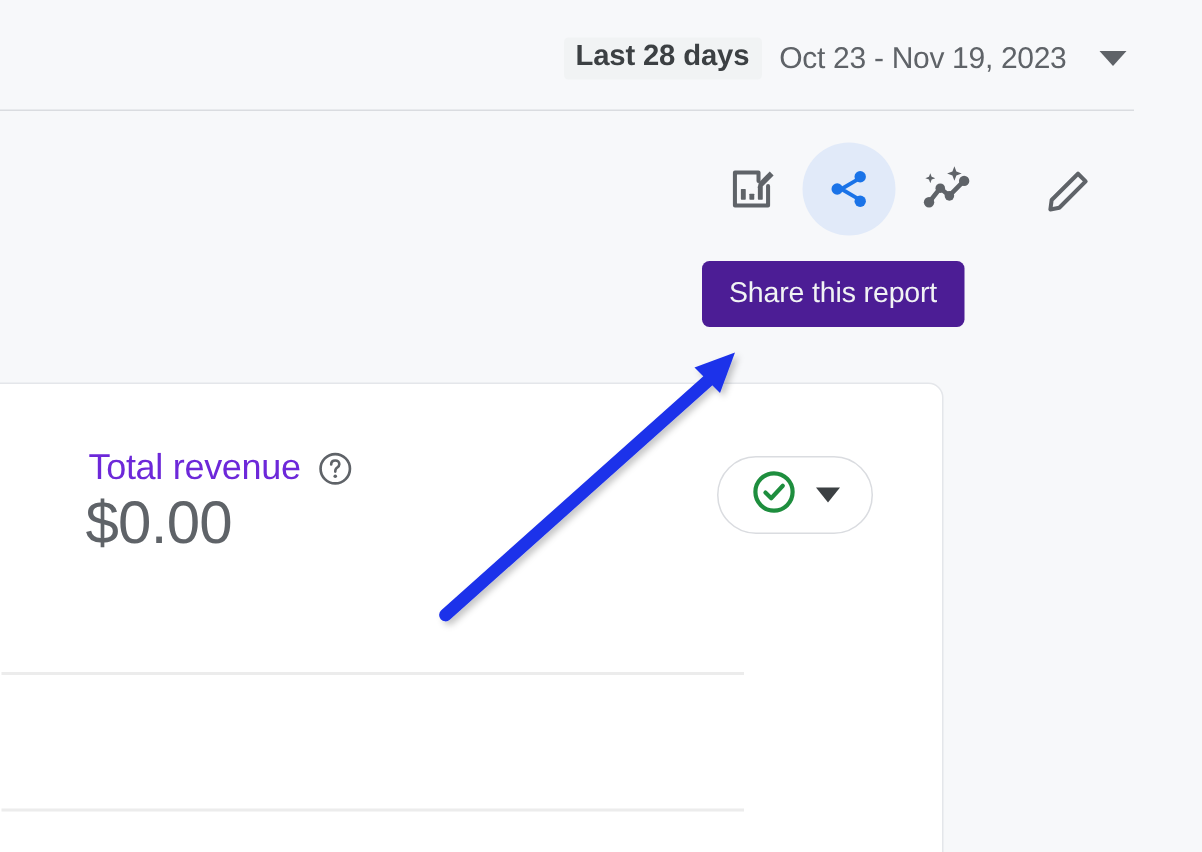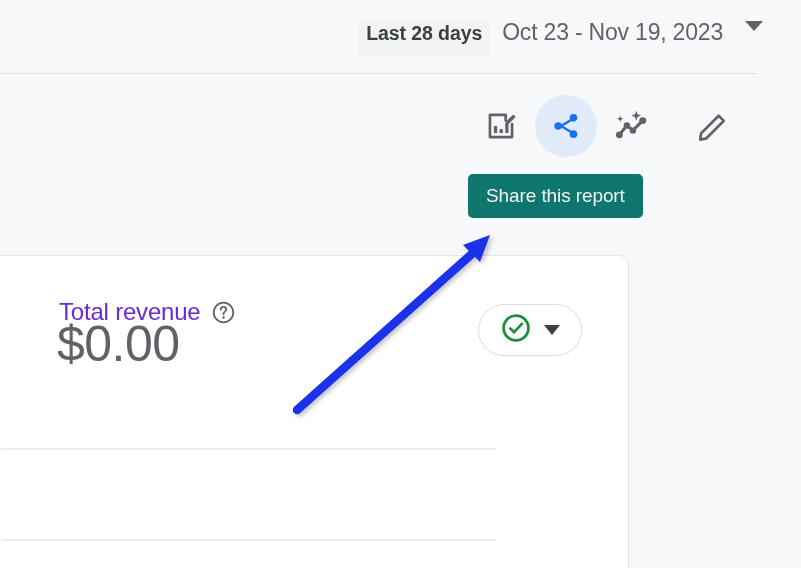--- a/index.html
+++ b/index.html
@@ -29,39 +29,40 @@
   .daterange-bar {
     position: absolute;
     left: 0;
     top: 0;
     width: 801px;
     height: 74px;
     box-sizing: border-box;
   }
   .daterange-group {
     position: absolute;
-    right: 38px;
+    right: 50px;
     top: 21px;
     display: flex;
+    align-items: center;
     gap: 0px;
     height: 36px;
   }
   .chip-last-days {
     font-size: 19.5px;
     font-weight: bold;
     color: #3c4043;
     background: #f1f3f4;
     padding: 3px 8px 5px 8px;
     border-radius: 3px;
     letter-spacing: -0.1px;
     line-height: 1;
     white-space: nowrap;
   }
   .daterange-text {
-    font-size: 23px;
+    font-size: 20px;
     color: #5f6368;
     margin-left: 12px;
     letter-spacing: -0.2px;
     white-space: nowrap;
     line-height: 1;
   }
   .daterange-caret {
     margin-left: 22px;
     width: 0;
     height: 0;
@@ -105,21 +106,21 @@
   .tool-btn svg { display: block; }
 
   
   .tooltip {
     position: absolute;
     left: 468px;
     top: 174px;
     height: 44px;
     display: flex;
     align-items: center;
-    background: #0f766e;
+    background: #4c1d95;
     color: #f1f3f4;
     border-radius: 5px;
     padding: 0 18px;
     font-size: 19px;
     letter-spacing: -0.1px;
     white-space: nowrap;
   }
 
   
   .card {
@@ -142,22 +143,22 @@
     letter-spacing: -0.2px;
     display: flex;
     align-items: center;
     gap: 10px;
     white-space: nowrap;
   }
   .help-icon { display: block; }
   .card-metric-value {
     position: absolute;
     left: 84px;
-    top: 60px;
-    font-size: 50px;
+    top: 70px;
+    font-size: 40px;
     color: #5f6368;
     letter-spacing: -0.5px;
     line-height: 1.15;
     white-space: nowrap;
   }
   .status-pill {
     position: absolute;
     left: 505px;
     top: 48px;
     width: 104px;

